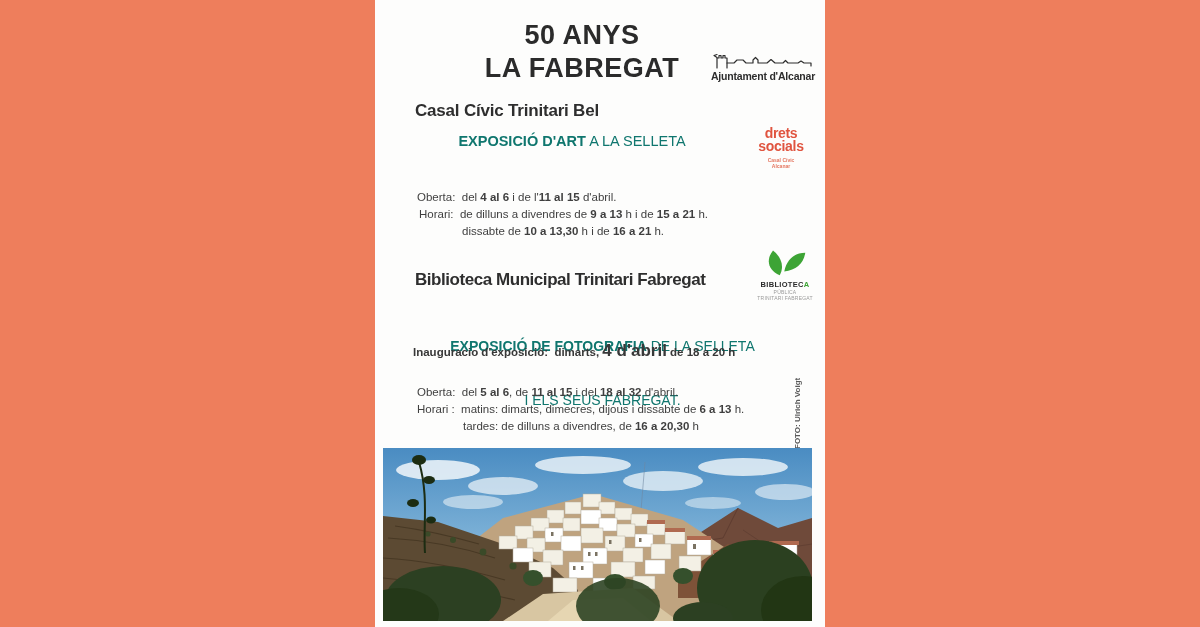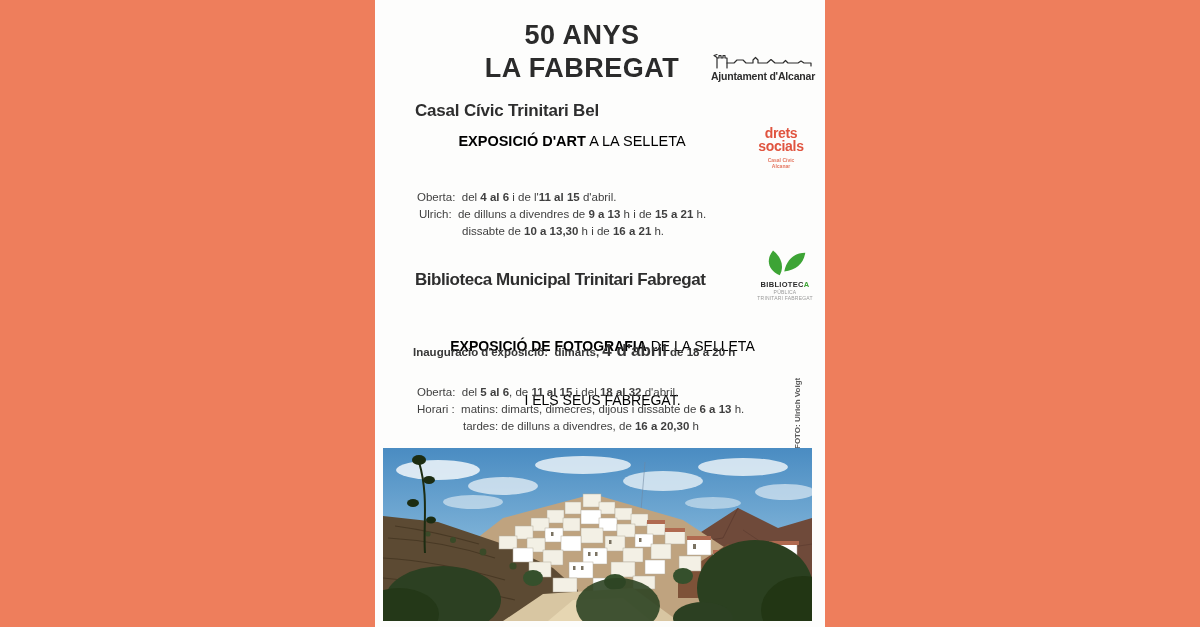--- a/index.html
+++ b/index.html
@@ -19,21 +19,21 @@
   }
   
   .ajuntament{position:absolute;top:51px;left:330px;width:116px;text-align:center;color:#2d2d2d;}
   .ajuntament svg{display:block;margin:0 auto;}
   .ajuntament .lbl{font-size:10.5px;font-weight:700;letter-spacing:-.2px;margin-top:1px;white-space:nowrap;}
   
   .h1{position:absolute;font-weight:700;font-size:17px;color:#2e2e2e;letter-spacing:-.2px;white-space:nowrap;}
   #casal-heading{top:101px;left:40px;}
   #biblio-heading{top:270px;left:40px;letter-spacing:-.45px;}
   
-  .expo{position:absolute;font-size:14.5px;color:#000000;white-space:pre;}
+  .expo{position:absolute;font-size:14.5px;color:#0f766e;white-space:pre;}
   .expo .b{font-weight:700;}
   #casal-expo{top:133px;left:38px;width:318px;text-align:center;}
   #biblio-expo{top:301px;left:55px;width:345px;text-align:center;line-height:18px;font-size:14px;}
   
   .inaug{position:absolute;font-size:11.5px;font-weight:700;color:#383838;white-space:pre;line-height:20px;}
   .inaug .date{font-size:17px;}
   #casal-inaug{top:157px;left:38px;}
   #biblio-inaug{top:341px;left:38px;}
   
   .detail{position:absolute;font-size:11.5px;color:#3f3f3f;white-space:pre;}
@@ -86,21 +86,21 @@
     <div class="lbl">Ajuntament d'Alcanar</div>
   </div>
 
   <div class="h1" id="casal-heading">Casal Cívic Trinitari Bel</div>
 
   <div class="expo" id="casal-expo"><span class="b">EXPOSICIÓ D'ART</span><span> A LA SELLETA</span></div>
 
 
   <div class="detail" id="casal-oberta"><span>Oberta:  del </span><span class="b">4 al 6</span><span> i de l'</span><span class="b">11 al 15</span><span> d'abril.</span></div>
 
-  <div class="detail" id="casal-horari"><span>Ulrich:  de dilluns a divendres de </span><span class="b">9 a 13</span><span> h i de </span><span class="b">15 a 21</span><span> h.</span></div>
+  <div class="detail" id="casal-horari"><span>Horari:  de dilluns a divendres de </span><span class="b">9 a 13</span><span> h i de </span><span class="b">15 a 21</span><span> h.</span></div>
 
   <div class="detail" id="casal-dissabte"><span>dissabte de </span><span class="b">10 a 13,30</span><span> h i de </span><span class="b">16 a 21</span><span> h.</span></div>
 
   <div class="drets">
     <div>drets</div>
     <div>socials</div>
     <div class="sub">
       <div>Casal Cívic</div>
       <div>Alcanar</div>
     </div>

